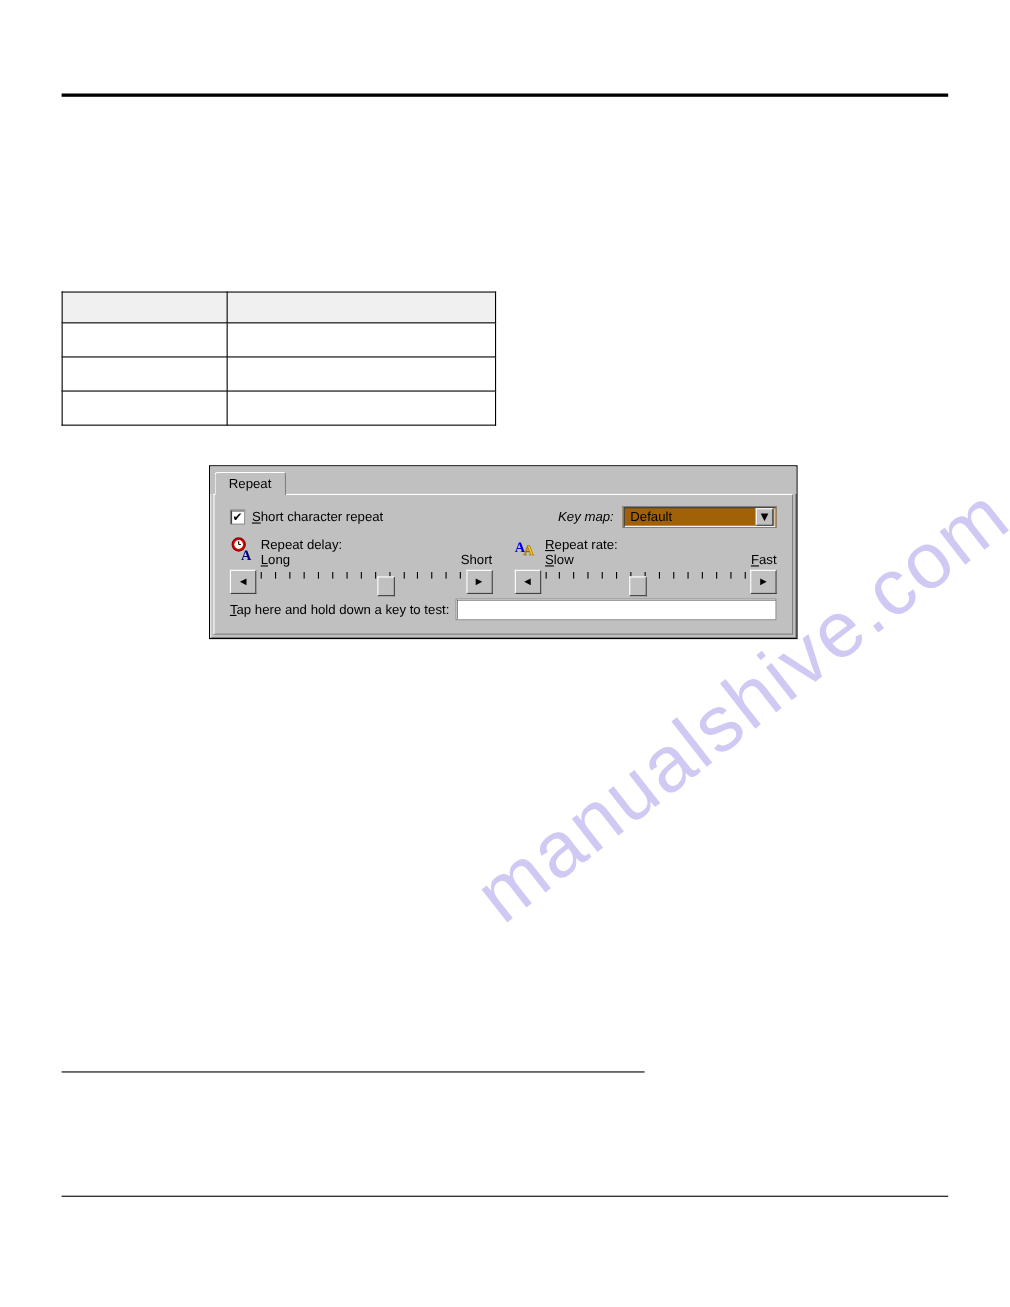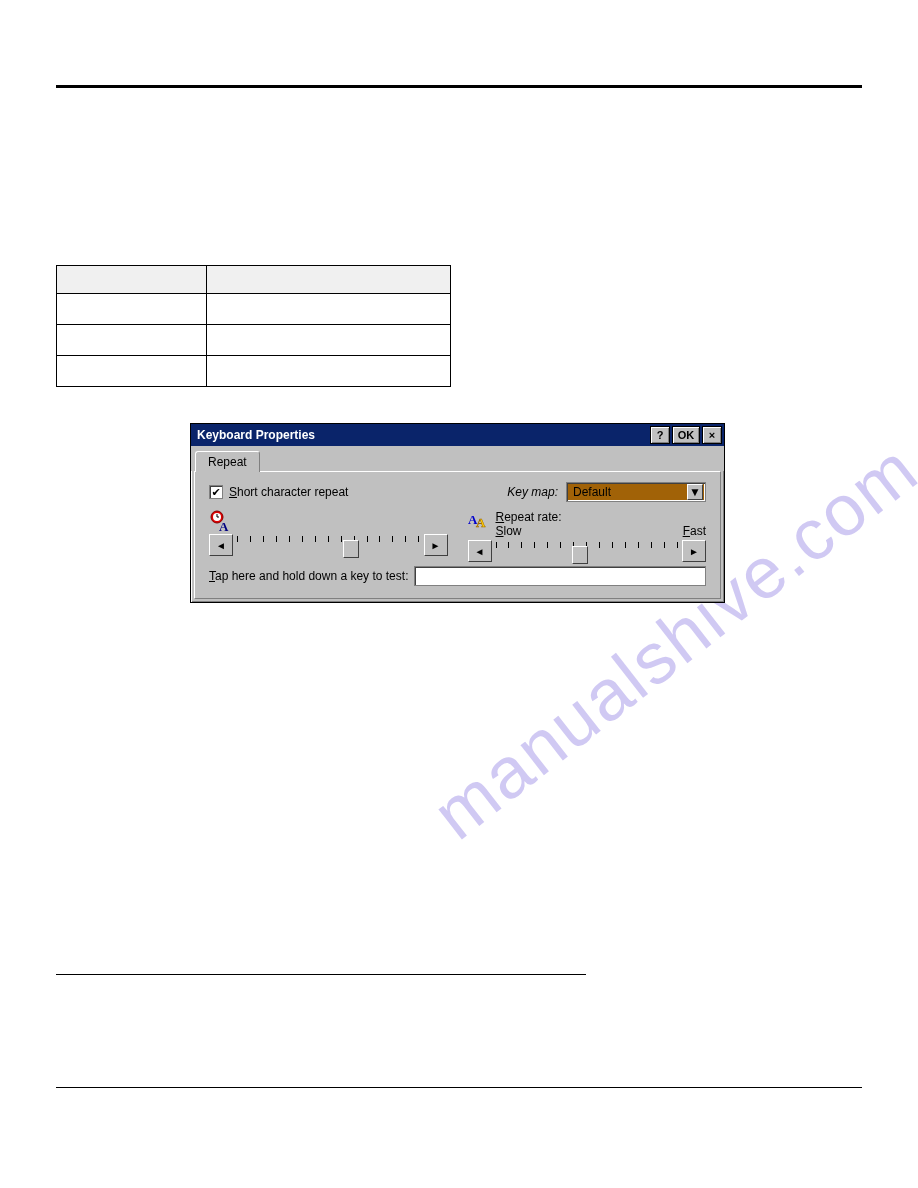--- a/index.html
+++ b/index.html
@@ -296,32 +296,20 @@
     <tr>
           <td></td>
           <td></td>
         </tr>
   </tbody>
     </table>
 
   <div class="watermark">manualshive.com</div>
 
   <div class="dialog">
-    <div class="titlebar">
-      <span class="titlebar-text">Keyboard Properties</span>
-      <div class="titlebar-btn">
-          <span>?</span>
-        </div>
-      <div class="titlebar-btn ok">
-          <span>OK</span>
-        </div>
-      <div class="titlebar-btn">
-          <span>×</span>
-        </div>
-    </div>
 
     <div class="tab-strip">
       <div class="tab"><span class="underline-first">Repeat</span></div>
     </div>
 
     <div class="tab-panel">
 
       <div class="row checkbox-row">
         <div class="checkbox">
             <span>✔</span>
@@ -342,20 +330,27 @@
           <div class="slider-header">
             <div class="icon-clock">
               <svg viewBox="0 0 22 22">
                 <circle cx="8" cy="7" r="6" fill="#d00" stroke="#800" stroke-width="1"></circle>
                 <circle cx="8" cy="7" r="4" fill="#fff"></circle>
                 <line x1="8" y1="7" x2="8" y2="4" stroke="#000"></line>
                 <line x1="8" y1="7" x2="10" y2="7" stroke="#000"></line>
                 <text x="10" y="21" font-size="13" font-family="serif" font-weight="bold" fill="#000080">A</text>
               </svg>
             </div>
+            <div style="flex:1">
+              <div>Repeat delay:</div>
+              <div class="slider-labels">
+                <span class="left underline-first">Long</span>
+                <span class="right">Short</span>
+              </div>
+            </div>
           </div>
           <div class="slider-control">
             <div class="arrow-btn">
                 <span>◄</span>
               </div>
             <div class="track">
               <div class="ticks">
                 <span></span>
                   <span></span>
                   <span></span>

